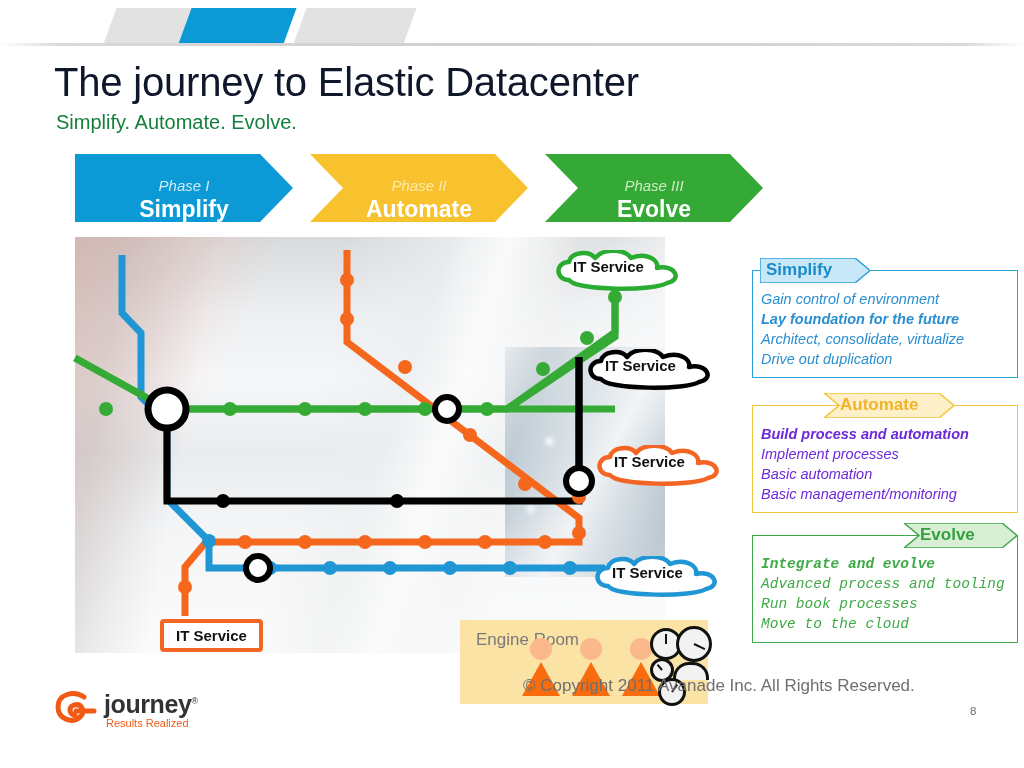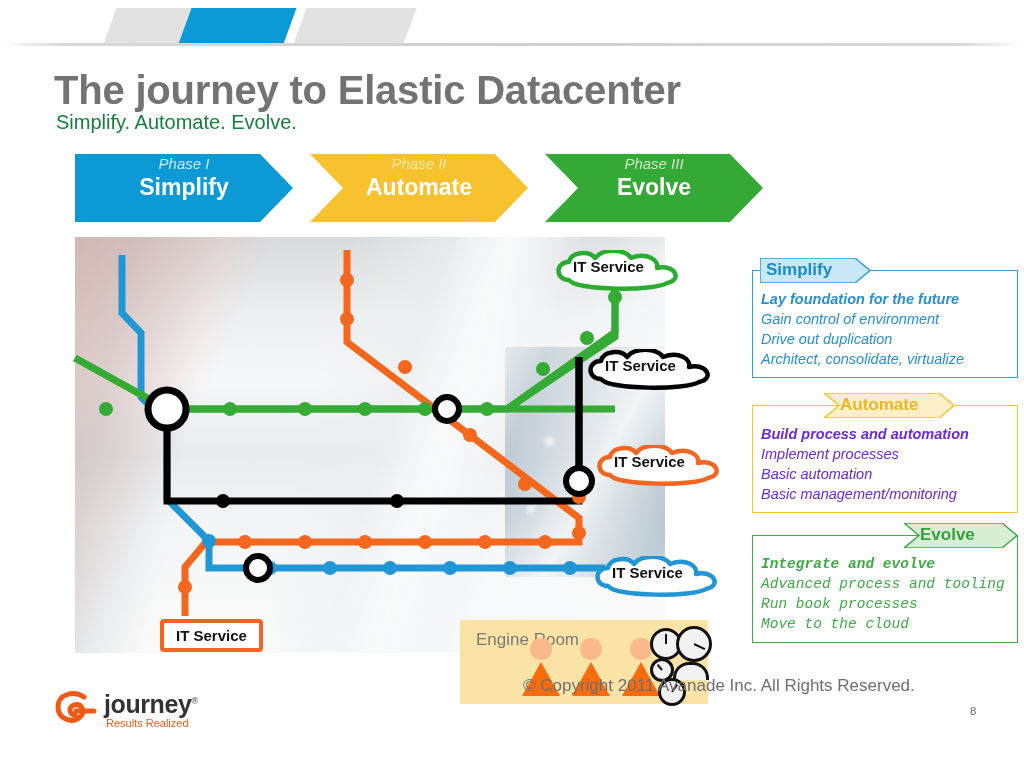--- a/index.html
+++ b/index.html
@@ -13,29 +13,29 @@
   
   .topband{position:absolute;left:0;top:0;width:1024px;height:46px;overflow:hidden;}
   .topband .rule{position:absolute;left:0;top:43px;width:1024px;height:3px;
      background:linear-gradient(to right,#ffffff 0%,#d9d9d9 6%,#cfcfcf 50%,#d9d9d9 94%,#ffffff 100%);}
   .para{position:absolute;top:8px;height:36px;transform:skewX(-20deg);}
   .para.g1{left:110px;width:140px;background:#e2e2e2;}
   .para.b {left:185px;width:105px;background:#0b9ad6;}
   .para.g2{left:300px;width:110px;background:#e2e2e2;}
 
   
-  .title{position:absolute;left:54px;top:68px;font-size:40px;color:#737373;
-     letter-spacing:-.2px;white-space:nowrap;font-weight:bold;}
+  .title{position:absolute;left:54px;top:60px;font-size:40px;color:#0f172a;
+     letter-spacing:-.2px;white-space:nowrap;}
   .subtitle{position:absolute;left:56px;top:111px;font-size:20px;color:#15803d;
      white-space:nowrap;}
 
   
   .chev{position:absolute;top:154px;height:68px;color:#fff;text-align:center;}
   .chev .shape{position:absolute;inset:0;}
-  .chev .lbl{position:relative;padding-top:0;font-size:15px;font-style:italic;
+  .chev .lbl{position:relative;padding-top:22px;font-size:15px;font-style:italic;
      line-height:20px;}
   .chev .big{position:relative;font-size:23px;font-weight:bold;line-height:26px;}
   .chev.c1{left:75px;width:218px;}
   .chev.c2{left:310px;width:218px;}
   .chev.c3{left:545px;width:218px;}
   .chev.c2 .lbl{color:#fdeaa8;}
   .chev.c3 .lbl{color:#cdeac2;}
   .chev.c1 .lbl{color:#cfeaf8;}
   .chev .inner{position:relative;z-index:2;}
 
@@ -284,24 +284,24 @@
   </div>
 
   <div class="panel p-simplify">
     <div class="tab">
       <svg width="110" height="25" viewBox="0 0 110 25" style="position:absolute;left:8px;top:0;">
         <polygon points="0,0 95,0 110,12.5 95,25 0,25" fill="#c9e8f7" stroke="#2aa3dd" stroke-width="1.5"></polygon>
       </svg>
       <div class="tabtext">Simplify</div>
     </div>
     <div class="body">
+      <div class="line">Gain control of environment</div>
       <div class="line b">Lay foundation for the future</div>
-      <div class="line">Gain control of environment</div>
+      <div class="line">Architect, consolidate, virtualize</div>
       <div class="line">Drive out duplication</div>
-      <div class="line">Architect, consolidate, virtualize</div>
     </div>
   </div>
 
   <div class="panel p-automate">
     <div class="tab">
       <svg width="130" height="25" viewBox="0 0 130 25" style="position:absolute;left:72px;top:0;">
         <polygon points="0,0 115,0 130,12.5 115,25 0,25 15,12.5" fill="#fdf0c8" stroke="#f5c43a" stroke-width="1.5"></polygon>
       </svg>
       <div class="tabtext">Automate</div>
     </div>

